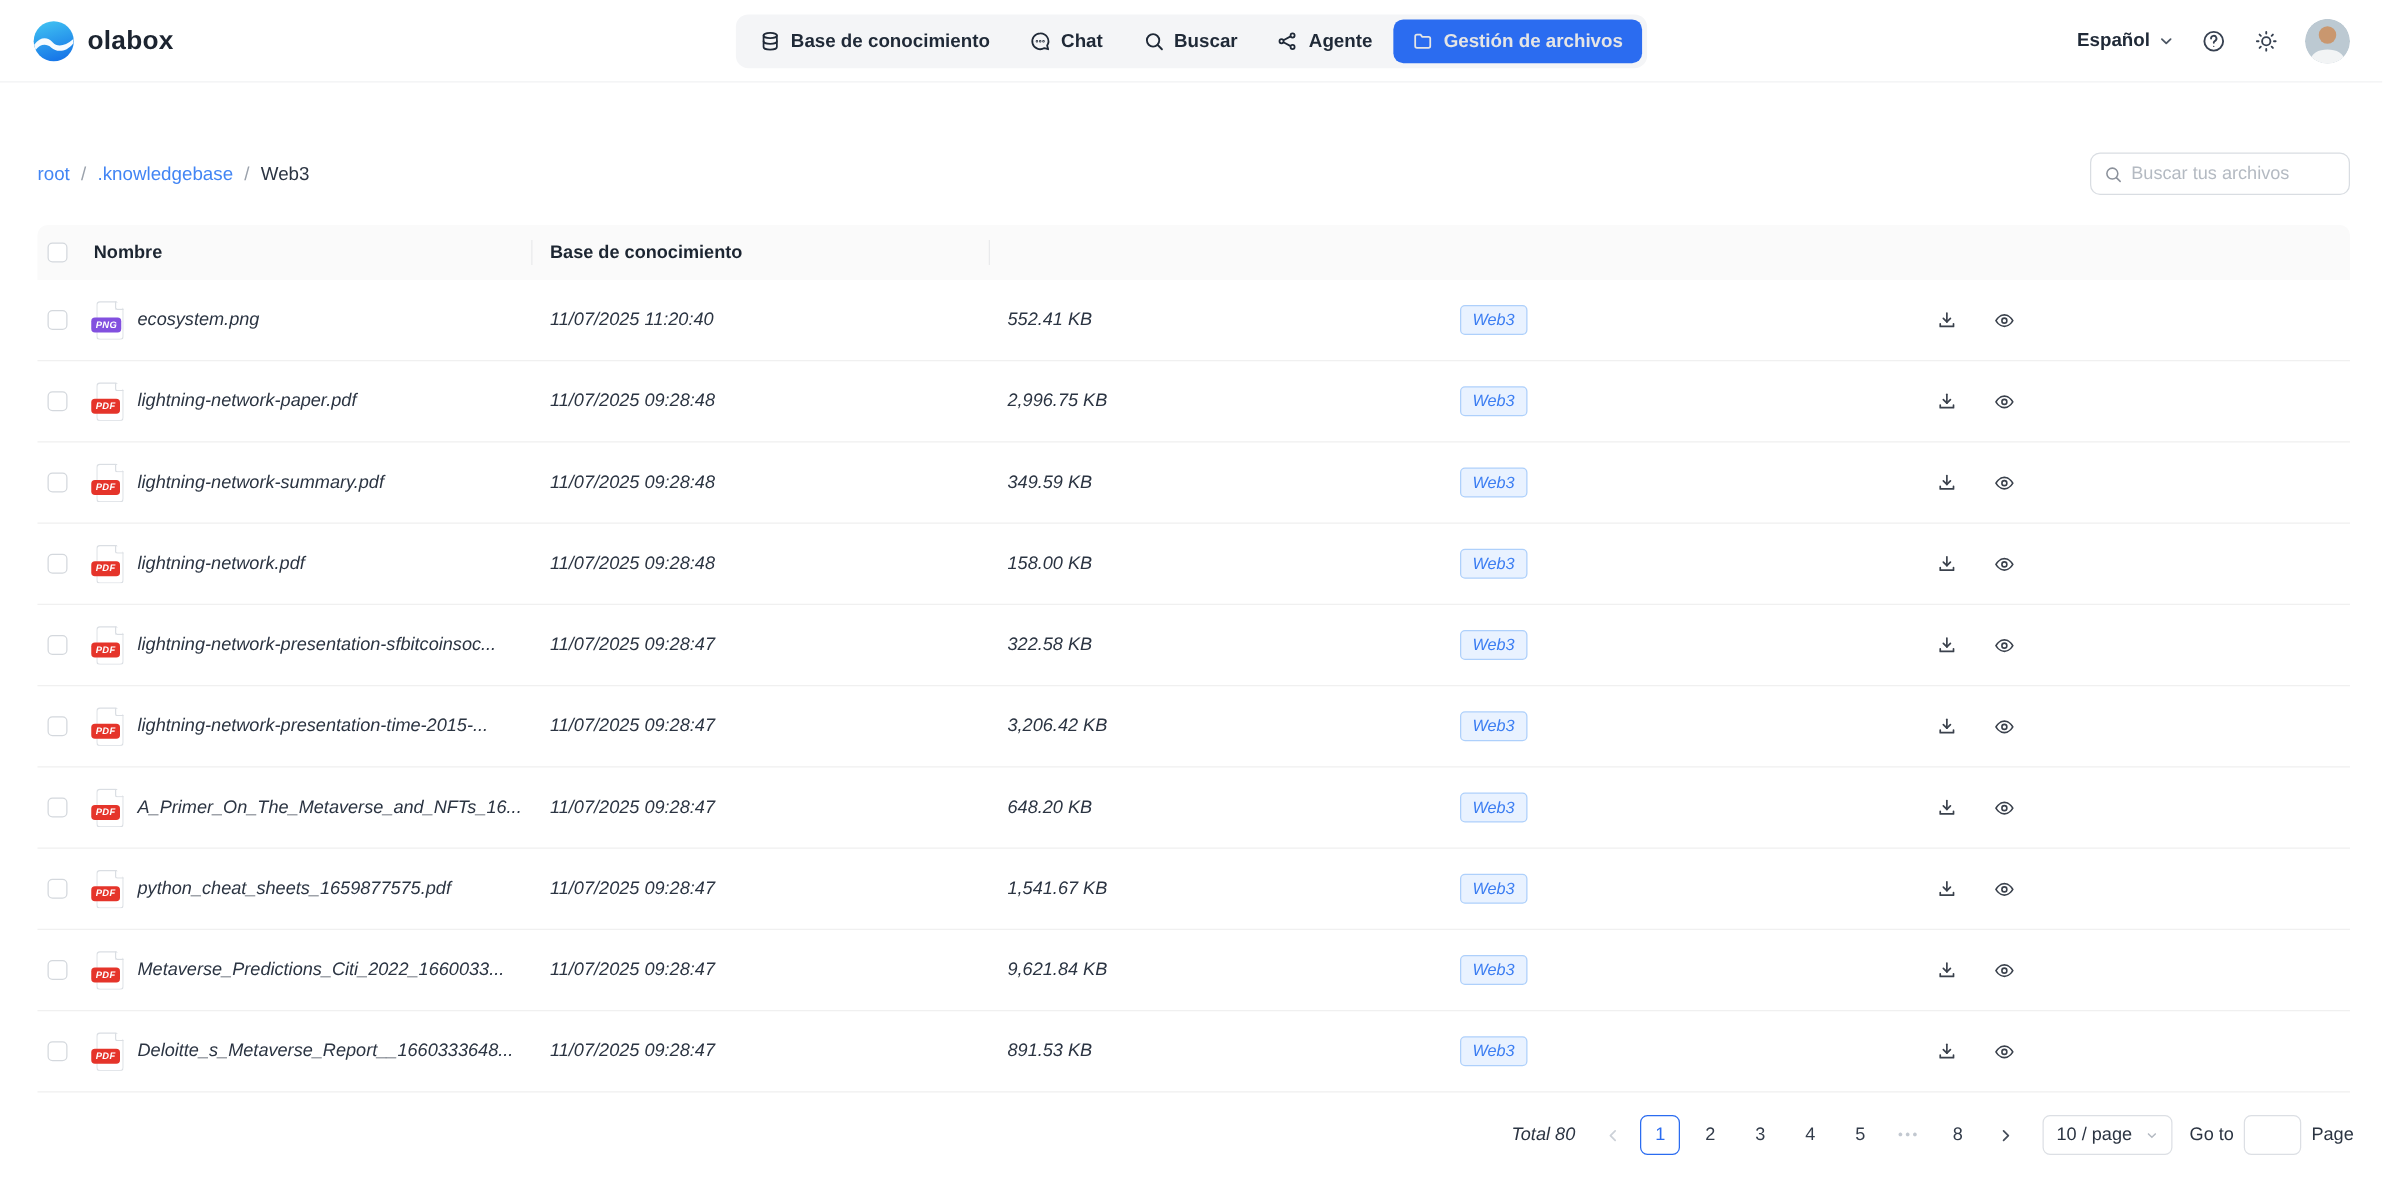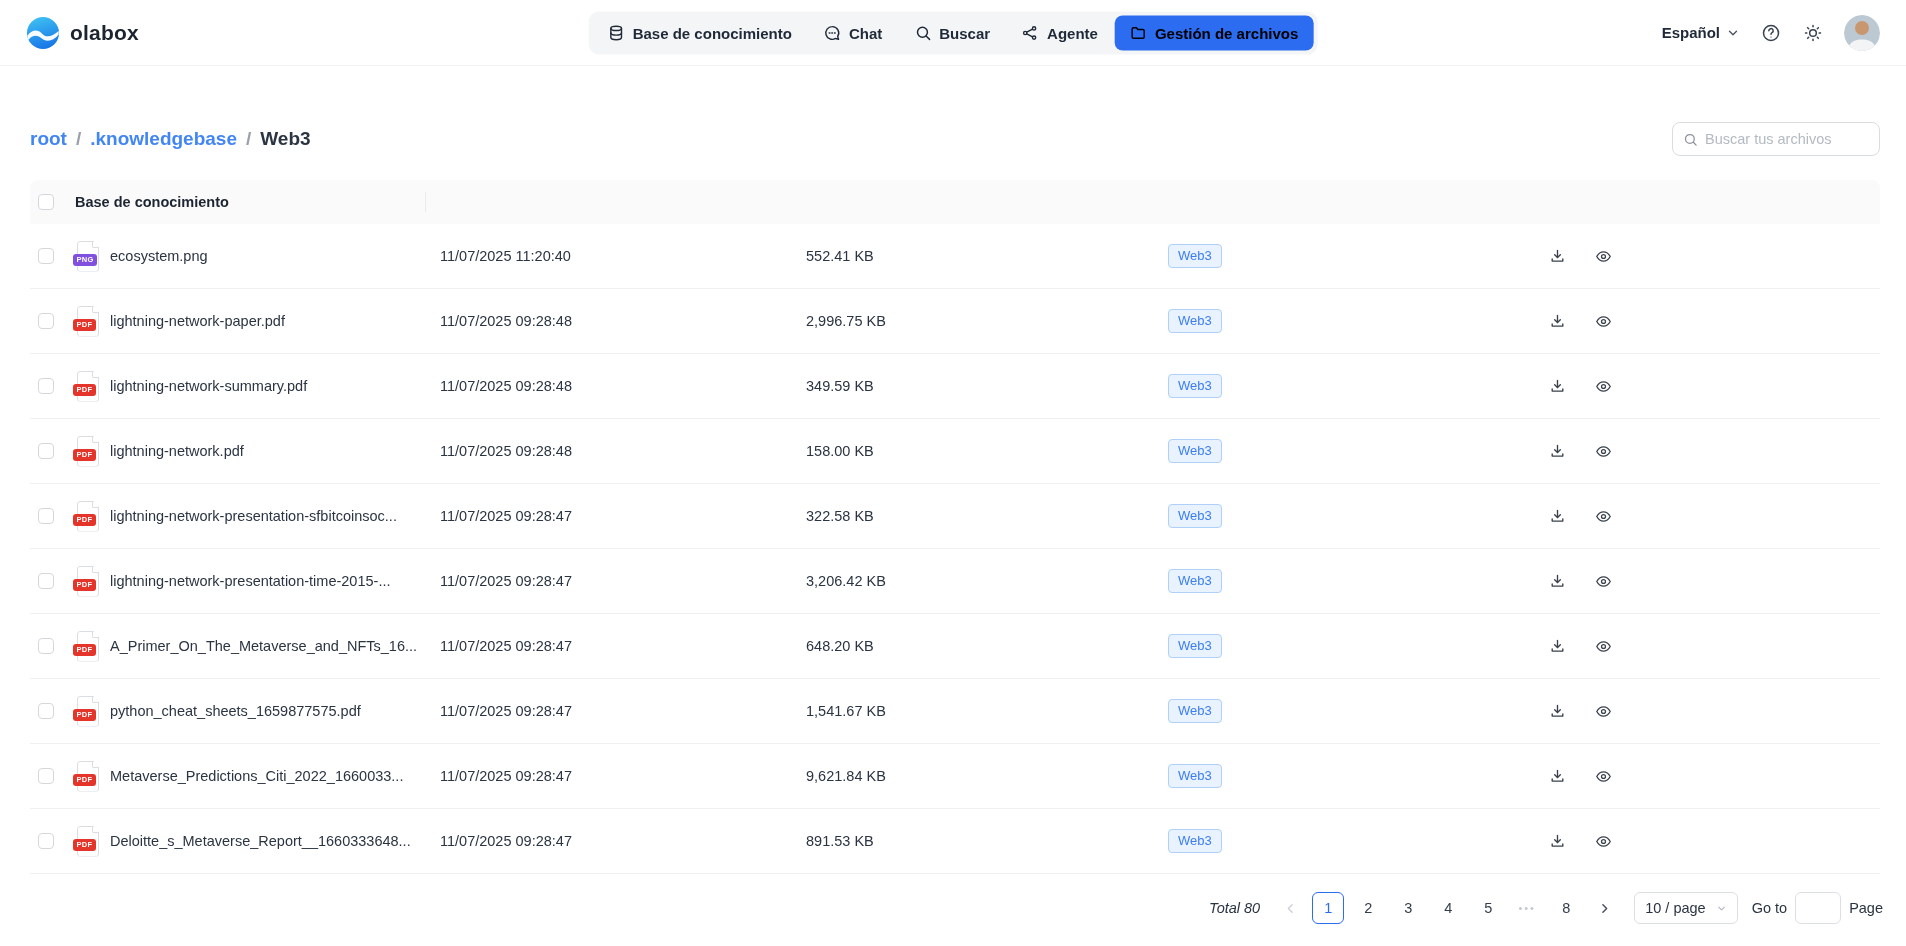--- a/index.html
+++ b/index.html
@@ -11,55 +11,55 @@
     padding:0 26px; background:#fff; border-bottom:1px solid #f1f2f4; position:relative; }
   .brand { display:flex; align-items:center; gap:10px; cursor:pointer; }
   .brand-name { font-size:21px; font-weight:700; color:#1c2430; letter-spacing:.2px; }
 
   .main-nav { position:absolute; left:50%; top:50%; transform:translate(-50%,-50%);
     display:flex; align-items:center; gap:2px; background:#f4f5f7; border-radius:10px; padding:4px; }
   .nav-item { display:flex; align-items:center; gap:8px; padding:9px 15px; border-radius:8px;
     font-size:15px; font-weight:700; color:#1f2937; cursor:pointer; white-space:nowrap; }
   .nav-item .nav-icon { width:17px; height:17px; display:flex; }
   .nav-item .nav-icon svg { width:17px; height:17px; }
-  .nav-item.active { background:#2b6cf0; color:#000000; }
+  .nav-item.active { background:#2b6cf0; color:#e5e5e5; }
 
   .topbar-right { display:flex; align-items:center; gap:20px; }
   .lang-switch { display:flex; align-items:center; gap:6px; font-size:15px; font-weight:700;
     color:#1f2937; cursor:pointer; }
   .lang-switch svg { width:14px; height:14px; color:#4b5563; }
   .icon-btn { background:none; border:none; cursor:pointer; width:22px; height:22px;
     display:flex; align-items:center; justify-content:center; color:#374151; padding:0; }
   .icon-btn svg { width:20px; height:20px; }
   .avatar { width:36px; height:36px; border-radius:50%; overflow:hidden; cursor:pointer; flex:none; }
 
   
   .toolbar-row { margin-top:56px; padding:0 26px 0 30px; display:flex;
     align-items:center; justify-content:space-between; height:34px; }
-  .breadcrumb { display:flex; align-items:center; gap:9px; font-size:19px;font-weight:bold; }
+  .breadcrumb { display:flex; align-items:center; gap:9px; font-size:15px; }
   .bc-item { color:#2b3442; }
   .bc-item.link { color:#4285f4; cursor:pointer; }
   .bc-sep { color:#9aa1ab; }
   .search-box { display:flex; align-items:center; gap:7px; width:208px; height:34px;
     border:1px solid #d9dde2; border-radius:8px; padding:16px 10px; background:#fff; }
   .search-box svg { width:15px; height:15px; color:#8b919b; flex:none; }
   .search-box input { border:none; outline:none; width:100%; font-size:14.5px;
     font-family:"Liberation Sans", sans-serif; color:#2b3442; background:transparent; }
   .search-box input::placeholder { color:#b4bac2; }
 
   
   .file-table { margin:24px 26px 0 30px; }
   .t-header, .t-row { display:grid; grid-template-columns:45px 365px 366px 362px 366px 1fr;
     align-items:center; }
   .t-header { height:44px; background:#fafafa; border-radius:8px 8px 0 0;
     font-size:14.5px; font-weight:700; color:#1c2531; }
   .t-header .cell { position:relative; height:100%; display:flex; align-items:center; }
   .t-header .cell.sep::after { content:""; position:absolute; right:14px; top:12px;
     width:1px; height:20px; background:#e9eaec; }
-  .t-row { height:65px; border-bottom:1px solid #f0f0f0; font-size:14.5px; color:#2b3442; }
+  .t-row { height:65px; border-bottom:1px solid #f0f0f0; font-size:14.5px; color:#2b3442;font-style:italic; }
   .cell { display:flex; align-items:center; }
   .cell.cb { padding-left:8px; }
   .checkbox { width:16px; height:16px; border:1.5px solid #d4d8dd; border-radius:4px;
     background:#fff; cursor:pointer; flex:none; }
 
   .file-cell { gap:9px; }
   .file-icon { position:relative; width:26px; height:31px; flex:none; }
   .doc-shape { position:absolute; left:2px; top:0; width:22px; height:31px;
     border:1.5px solid #dadee3; border-radius:3px; background:#fff;
     clip-path:polygon(0 0, 72% 0, 100% 22%, 100% 100%, 0 100%); }
@@ -231,20 +231,21 @@
     </span>
     <input type="text" placeholder="Buscar tus archivos" style="">
   </div>
 </div>
 
 <div class="file-table">
   <div class="t-header">
     <div class="cell cb">
         <span class="checkbox"></span>
       </div>
+    <div class="cell sep">Nombre</div>
     <div class="cell sep">Base de conocimiento</div>
   </div>
   <div class="t-body">
       <div class="t-row">
     <div class="cell cb">
           <span class="checkbox"></span>
         </div>
     <div class="cell file-cell">
       <span class="file-icon">
         <span class="doc-shape"></span>

